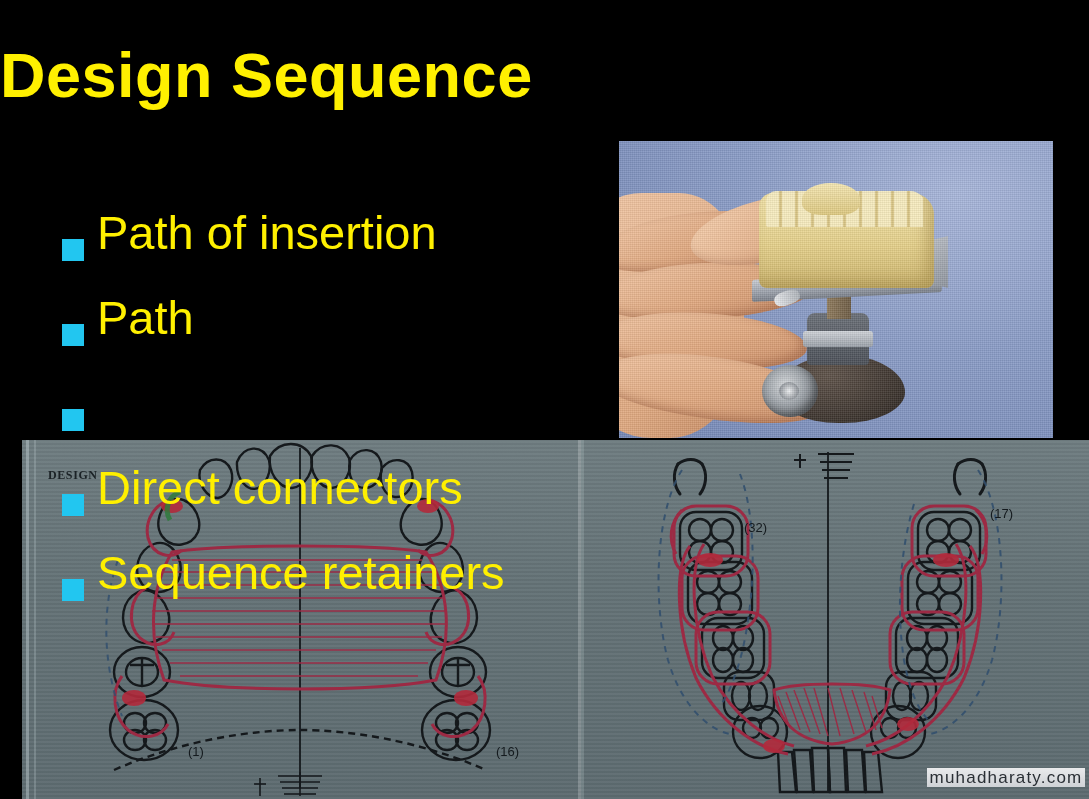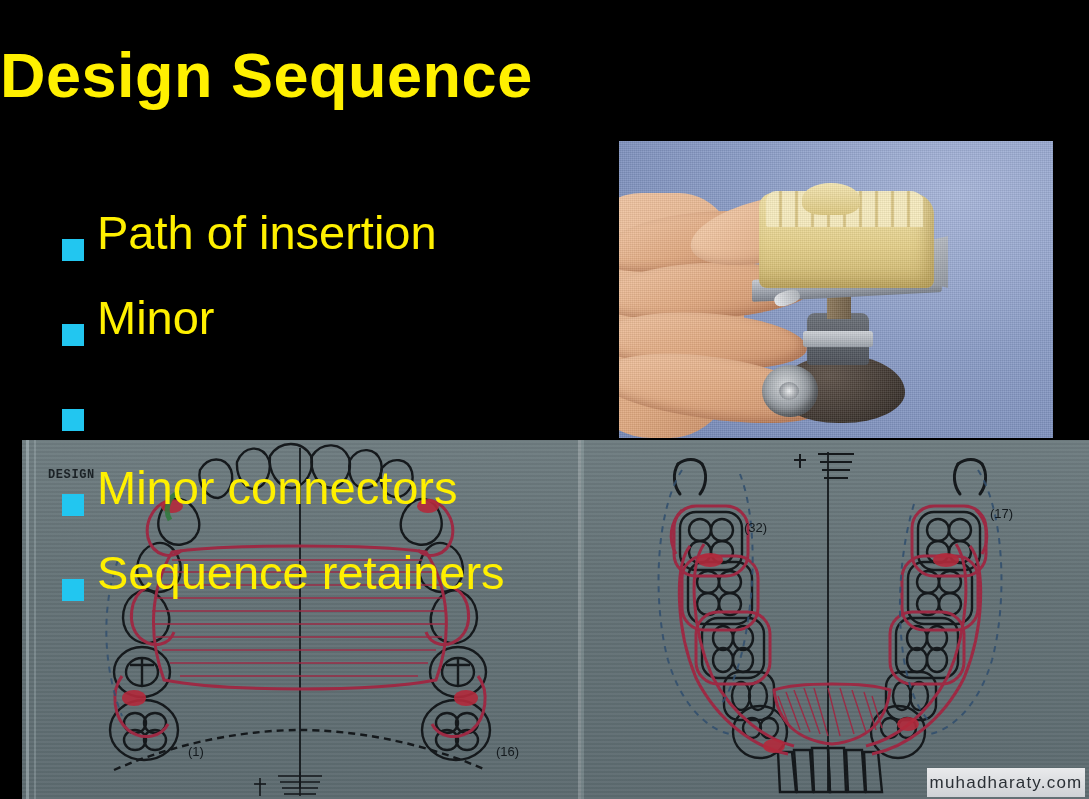--- a/index.html
+++ b/index.html
@@ -228,35 +228,35 @@
   }
   .chart-svg { position: absolute; inset: 0; }
   .design-label {
     position: absolute;
     left: 26px;
     top: 28px;
     color: #1b2226;
     font-size: 12px;
     font-weight: bold;
     letter-spacing: .6px;
-    font-family: Liberation Mono, monospace;
+    font-family: Liberation Serif, serif;
   }
   .tooth-num {
     font-size: 13px;
     fill: #141a1e;
     font-family: "Liberation Sans", sans-serif;
   }
 
   
   #watermark {
     position: absolute;
     left: 927px;
     top: 768px;
     width: 158px;
-    height: 29px;
+    height: 19px;
     background: linear-gradient(180deg,#e9eaec 0%, #cfd2d6 100%);
     color: #2a2f35;
     font-size: 17px;
     letter-spacing: 1.2px;
     display: flex;
     align-items: center;
     justify-content: center;
     z-index: 60;
     font-family: "Liberation Sans", sans-serif;
   }
@@ -530,28 +530,28 @@
 
   <div id="title">Design Sequence</div>
 
   <div id="bullets">
     <div class="bullet-row">
       <span class="bullet-mark"></span>
       <span class="bullet-text">Path of insertion</span>
     </div>
     <div class="bullet-row">
       <span class="bullet-mark"></span>
-      <span class="bullet-text">Minor</span>
+      <span class="bullet-text">Path</span>
     </div>
     <div class="bullet-row">
       <span class="bullet-mark"></span>
     </div>
     <div class="bullet-row">
       <span class="bullet-mark"></span>
-      <span class="bullet-text">Minor connectors</span>
+      <span class="bullet-text">Direct connectors</span>
     </div>
     <div class="bullet-row">
       <span class="bullet-mark"></span>
       <span class="bullet-text">Sequence retainers</span>
     </div>
   </div>
 
   <div id="watermark">muhadharaty.com</div>
 
 </div>

